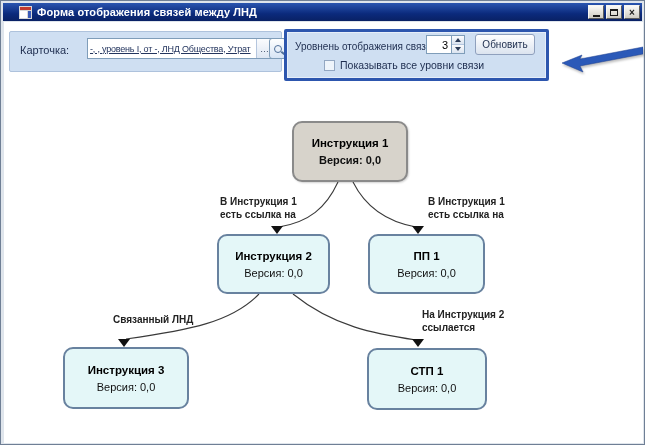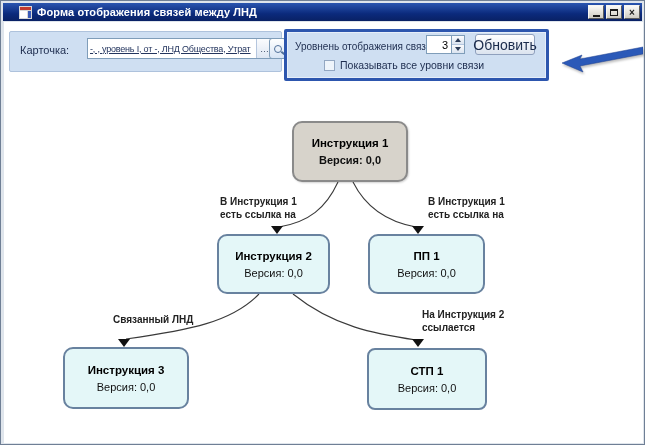--- a/index.html
+++ b/index.html
@@ -45,21 +45,21 @@
   .level-label{position:absolute;left:8px;top:9px;font-size:10px;color:#1d2c4e;white-space:nowrap;}
   .spin-box{position:absolute;left:139px;top:3px;height:19px;display:flex;}
   .spin-input{width:26px;height:19px;border:1px solid #7f9db9;text-align:right;font-size:11px;
     padding:0 3px 0 0;box-sizing:border-box;font-family:"Liberation Sans",sans-serif;background:#fff;}
   .spin-arrows{width:13px;display:flex;flex-direction:column;border:1px solid #7f9db9;border-left:none;box-sizing:border-box;}
   .spin-btn{flex:1;background:linear-gradient(#fafbfd,#dbe4f0);display:flex;align-items:center;justify-content:center;cursor:pointer;}
   .spin-btn + .spin-btn{border-top:1px solid #b5c6de;}
   .tri-up{width:0;height:0;border-left:3px solid transparent;border-right:3px solid transparent;border-bottom:4px solid #2c3c58;}
   .tri-down{width:0;height:0;border-left:3px solid transparent;border-right:3px solid transparent;border-top:4px solid #2c3c58;}
   .refresh-btn{position:absolute;left:188px;top:2px;width:60px;height:21px;border:1px solid #8fa0bd;
-    border-radius:3px;background:linear-gradient(#ffffff,#dbe3ef);font-size:14px;color:#1c2c4c;
+    border-radius:3px;background:linear-gradient(#ffffff,#dbe3ef);font-size:10px;color:#1c2c4c;
     display:flex;align-items:center;justify-content:center;cursor:pointer;box-sizing:border-box;}
   .chk-row{position:absolute;left:12px;top:27px;display:flex;align-items:center;gap:5px;padding-left:25px;}
   .checkbox{width:11px;height:11px;background:#eef4fb;border:1px solid #93a7c2;box-sizing:border-box;cursor:pointer;}
   .chk-label{font-size:10.5px;color:#1d2c4e;white-space:nowrap;}
 
   
   .edges-svg,.arrow-svg{position:absolute;left:0;top:0;width:639px;height:421px;pointer-events:none;}
   .edges-svg{z-index:1;} .arrow-svg{z-index:6;filter:drop-shadow(1px 2px 1px rgba(0,0,0,0.25));}
   .edge-label{position:absolute;font-size:10px;line-height:13px;color:#222;z-index:2;white-space:nowrap;font-weight:bold;}
   .node{position:absolute;border-radius:10px;display:flex;flex-direction:column;align-items:center;
@@ -170,19 +170,19 @@
       <div class="node-version">Версия: 0,0</div>
     </div>
     <div class="node node-cyan" style="left:364px;top:212px;width:117px;height:60px;">
       <div class="node-title">ПП 1</div>
       <div class="node-version">Версия: 0,0</div>
     </div>
     <div class="node node-cyan" style="left:59px;top:325px;width:126px;height:62px;">
       <div class="node-title">Инструкция 3</div>
       <div class="node-version">Версия: 0,0</div>
     </div>
-    <div class="node node-cyan" style="left:363px;top:326px;width:120px;height:62px;border-radius:8px;">
+    <div class="node node-cyan" style="left:363px;top:326px;width:120px;height:62px;">
       <div class="node-title">СТП 1</div>
       <div class="node-version">Версия: 0,0</div>
     </div>
 
   </div>
 </div>
 
 </body></html>

